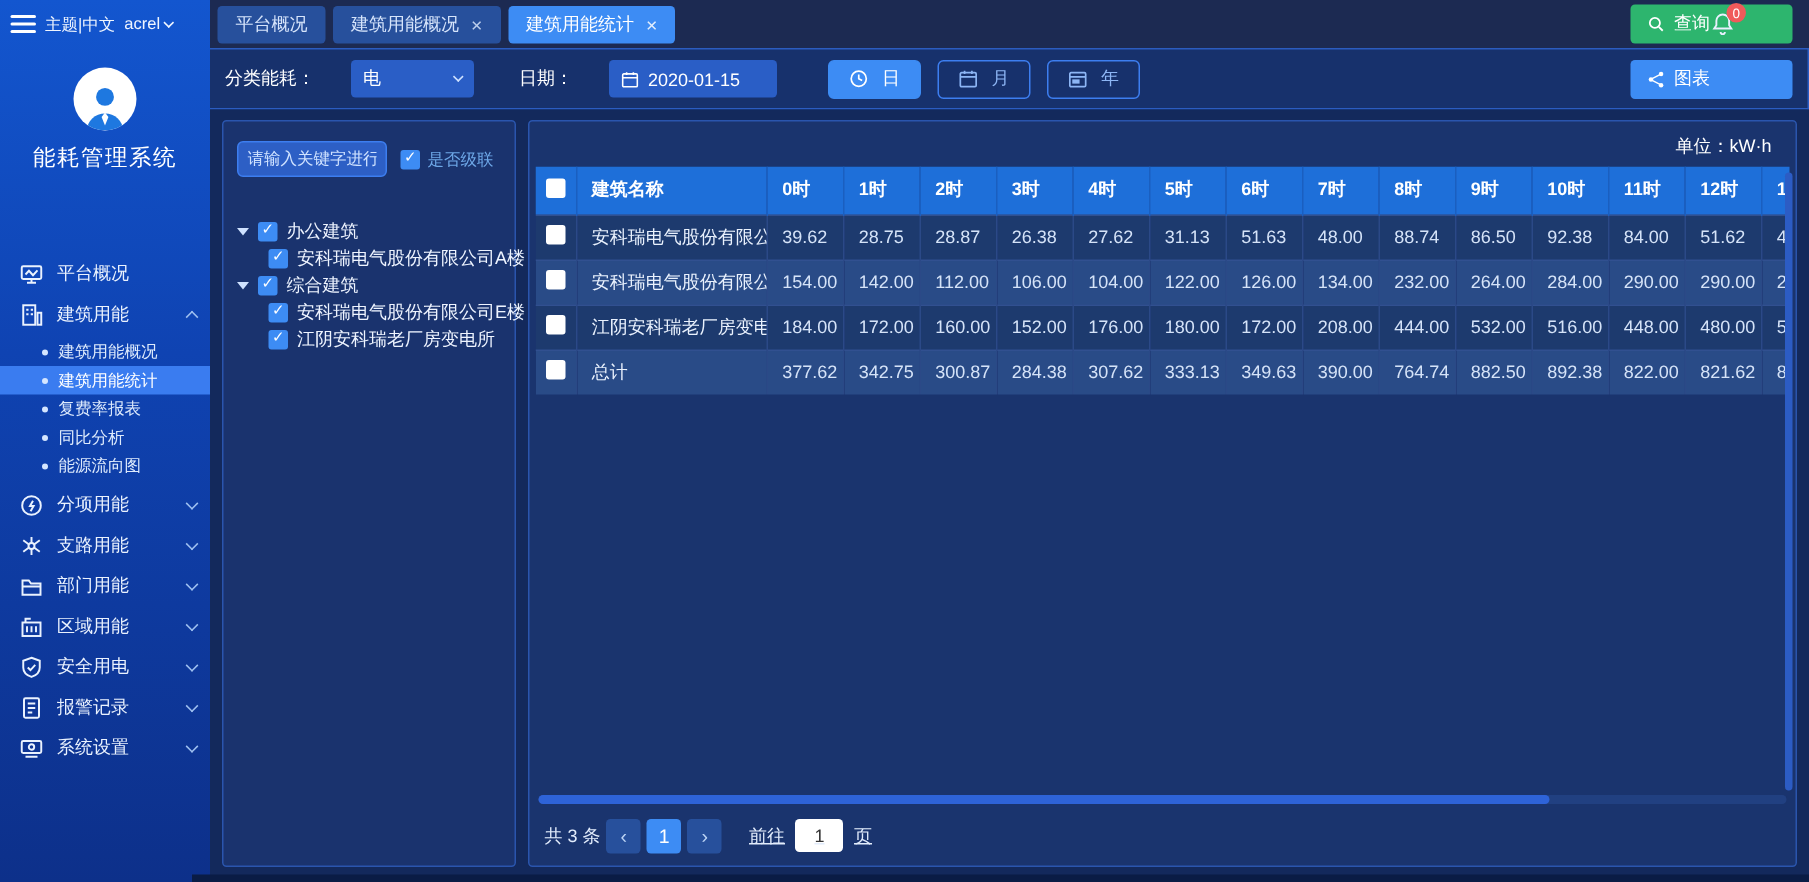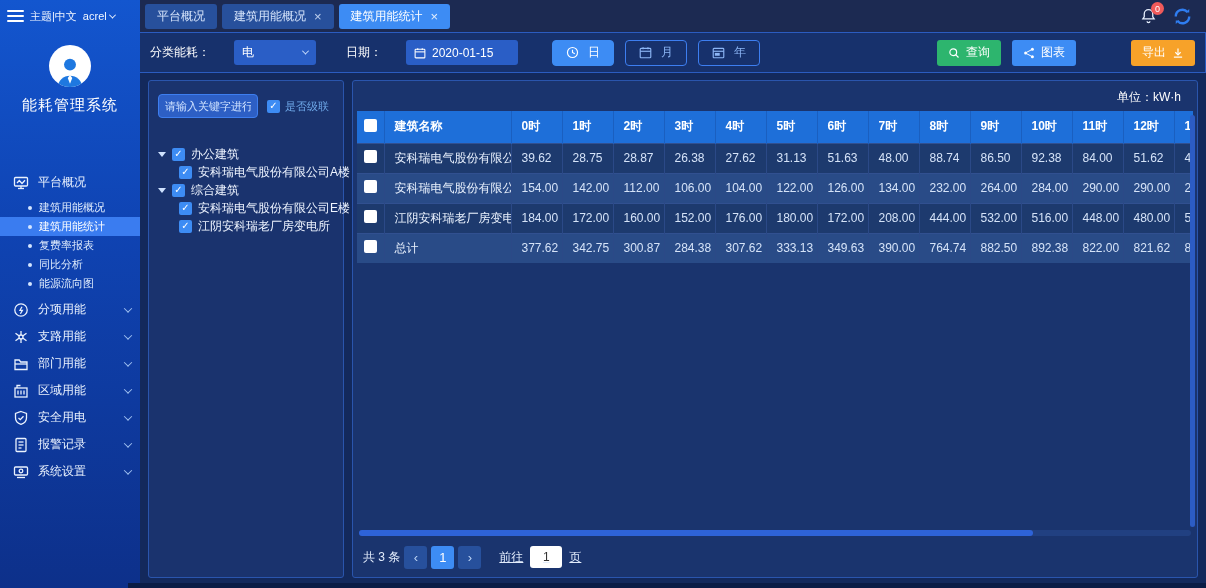--- a/index.html
+++ b/index.html
@@ -43,21 +43,21 @@
   .refresh { cursor:pointer; display:flex; }
 
   
   .filterbar { height:41px; flex:none; background:#17316c; border:1px solid #2b5cc0; border-left:none; display:flex; align-items:center; padding:0 10px; gap:24px; font-size:12px; color:#fff; }
   .f-select { width:82px; height:25px; background:#2a5ec6; border-radius:3px; display:flex; align-items:center; justify-content:space-between; padding:0 8px; cursor:pointer; color:#fff; }
   .f-select .chev { color:#cfe2ff; }
   .f-date { width:112px; height:25px; background:#2a5ec6; border-radius:3px; display:flex; align-items:center; gap:6px; padding:0 8px; cursor:pointer; color:#fff; }
   .gran-group { display:flex; gap:11px; margin-left:10px; }
   .gran-btn { height:26px; min-width:62px; border:1px solid #3d7ef0; border-radius:4px; display:flex; align-items:center; justify-content:center; gap:9px; color:#8db6f5; cursor:pointer; font-size:12px; background:transparent; }
   .gran-btn.active { background:#3d8cf4; border-color:#3d8cf4; color:#fff; }
-  .actions { margin-left:auto; display:flex; gap:11px; }
+  .actions { margin-left:auto; display:flex; gap:11px;flex-direction:column; }
   .act-btn { height:26px; padding:0 11px; border-radius:3px; color:#fff; display:flex; align-items:center; gap:6px; font-size:12px; cursor:pointer; border:none; }
   .act-query { background:#2db56e; }
   .act-chart { background:#3d8cf4; }
   .act-export { background:#f7a229;margin-left:44px; }
 
   
   .content { flex:1; display:flex; gap:8px; padding:7px 8px 10px; min-height:0; background:#13295c; }
   .tree-panel { width:196px; flex:none; background:#1a336e; border:1px solid #2a55ad; border-radius:3px; padding:13px 9px; display:flex; flex-direction:column; }
   .tree-search-row { display:flex; align-items:center; gap:9px; }
   .tree-search { width:100px; height:24px; background:#2d5fc5; border:1px solid #3d7ef0; border-radius:4px; color:#dcebff; font-size:11px; padding:0 6px; outline:none; }
@@ -130,20 +130,34 @@
           <svg viewBox="0 0 16 16" fill="none" stroke="#eaf2fe" stroke-width="1.3">
               <rect x="1.5" y="2.5" width="13" height="8.5" rx="1"></rect>
               <polyline points="4,8 6.3,5.5 9,8.5 12,5.2"></polyline>
               <line x1="8" y1="11" x2="8" y2="13.5"></line>
               <line x1="5" y1="13.5" x2="11" y2="13.5"></line>
             </svg>
         </span>
         <span>平台概况</span>
       </div>
 
+      <div class="menu-item">
+        <span class="mi-icon">
+          <svg viewBox="0 0 16 16" fill="none" stroke="#eaf2fe" stroke-width="1.3">
+              <rect x="2.5" y="1.5" width="8" height="13"></rect>
+              <line x1="4.5" y1="4.5" x2="6" y2="4.5"></line>
+              <line x1="7.5" y1="4.5" x2="9" y2="4.5"></line>
+              <line x1="4.5" y1="7.5" x2="6" y2="7.5"></line>
+              <line x1="7.5" y1="7.5" x2="9" y2="7.5"></line>
+              <rect x="12" y="6.5" width="2.5" height="8"></rect>
+            </svg>
+        </span>
+        <span>建筑用能</span>
+        <span class="mi-chev chev up"></span>
+      </div>
       <div class="submenu">
         <div class="submenu-item">
           <span class="dot"></span>
           <span>建筑用能概况</span>
         </div>
         <div class="submenu-item active">
           <span class="dot"></span>
           <span>建筑用能统计</span>
         </div>
         <div class="submenu-item">

